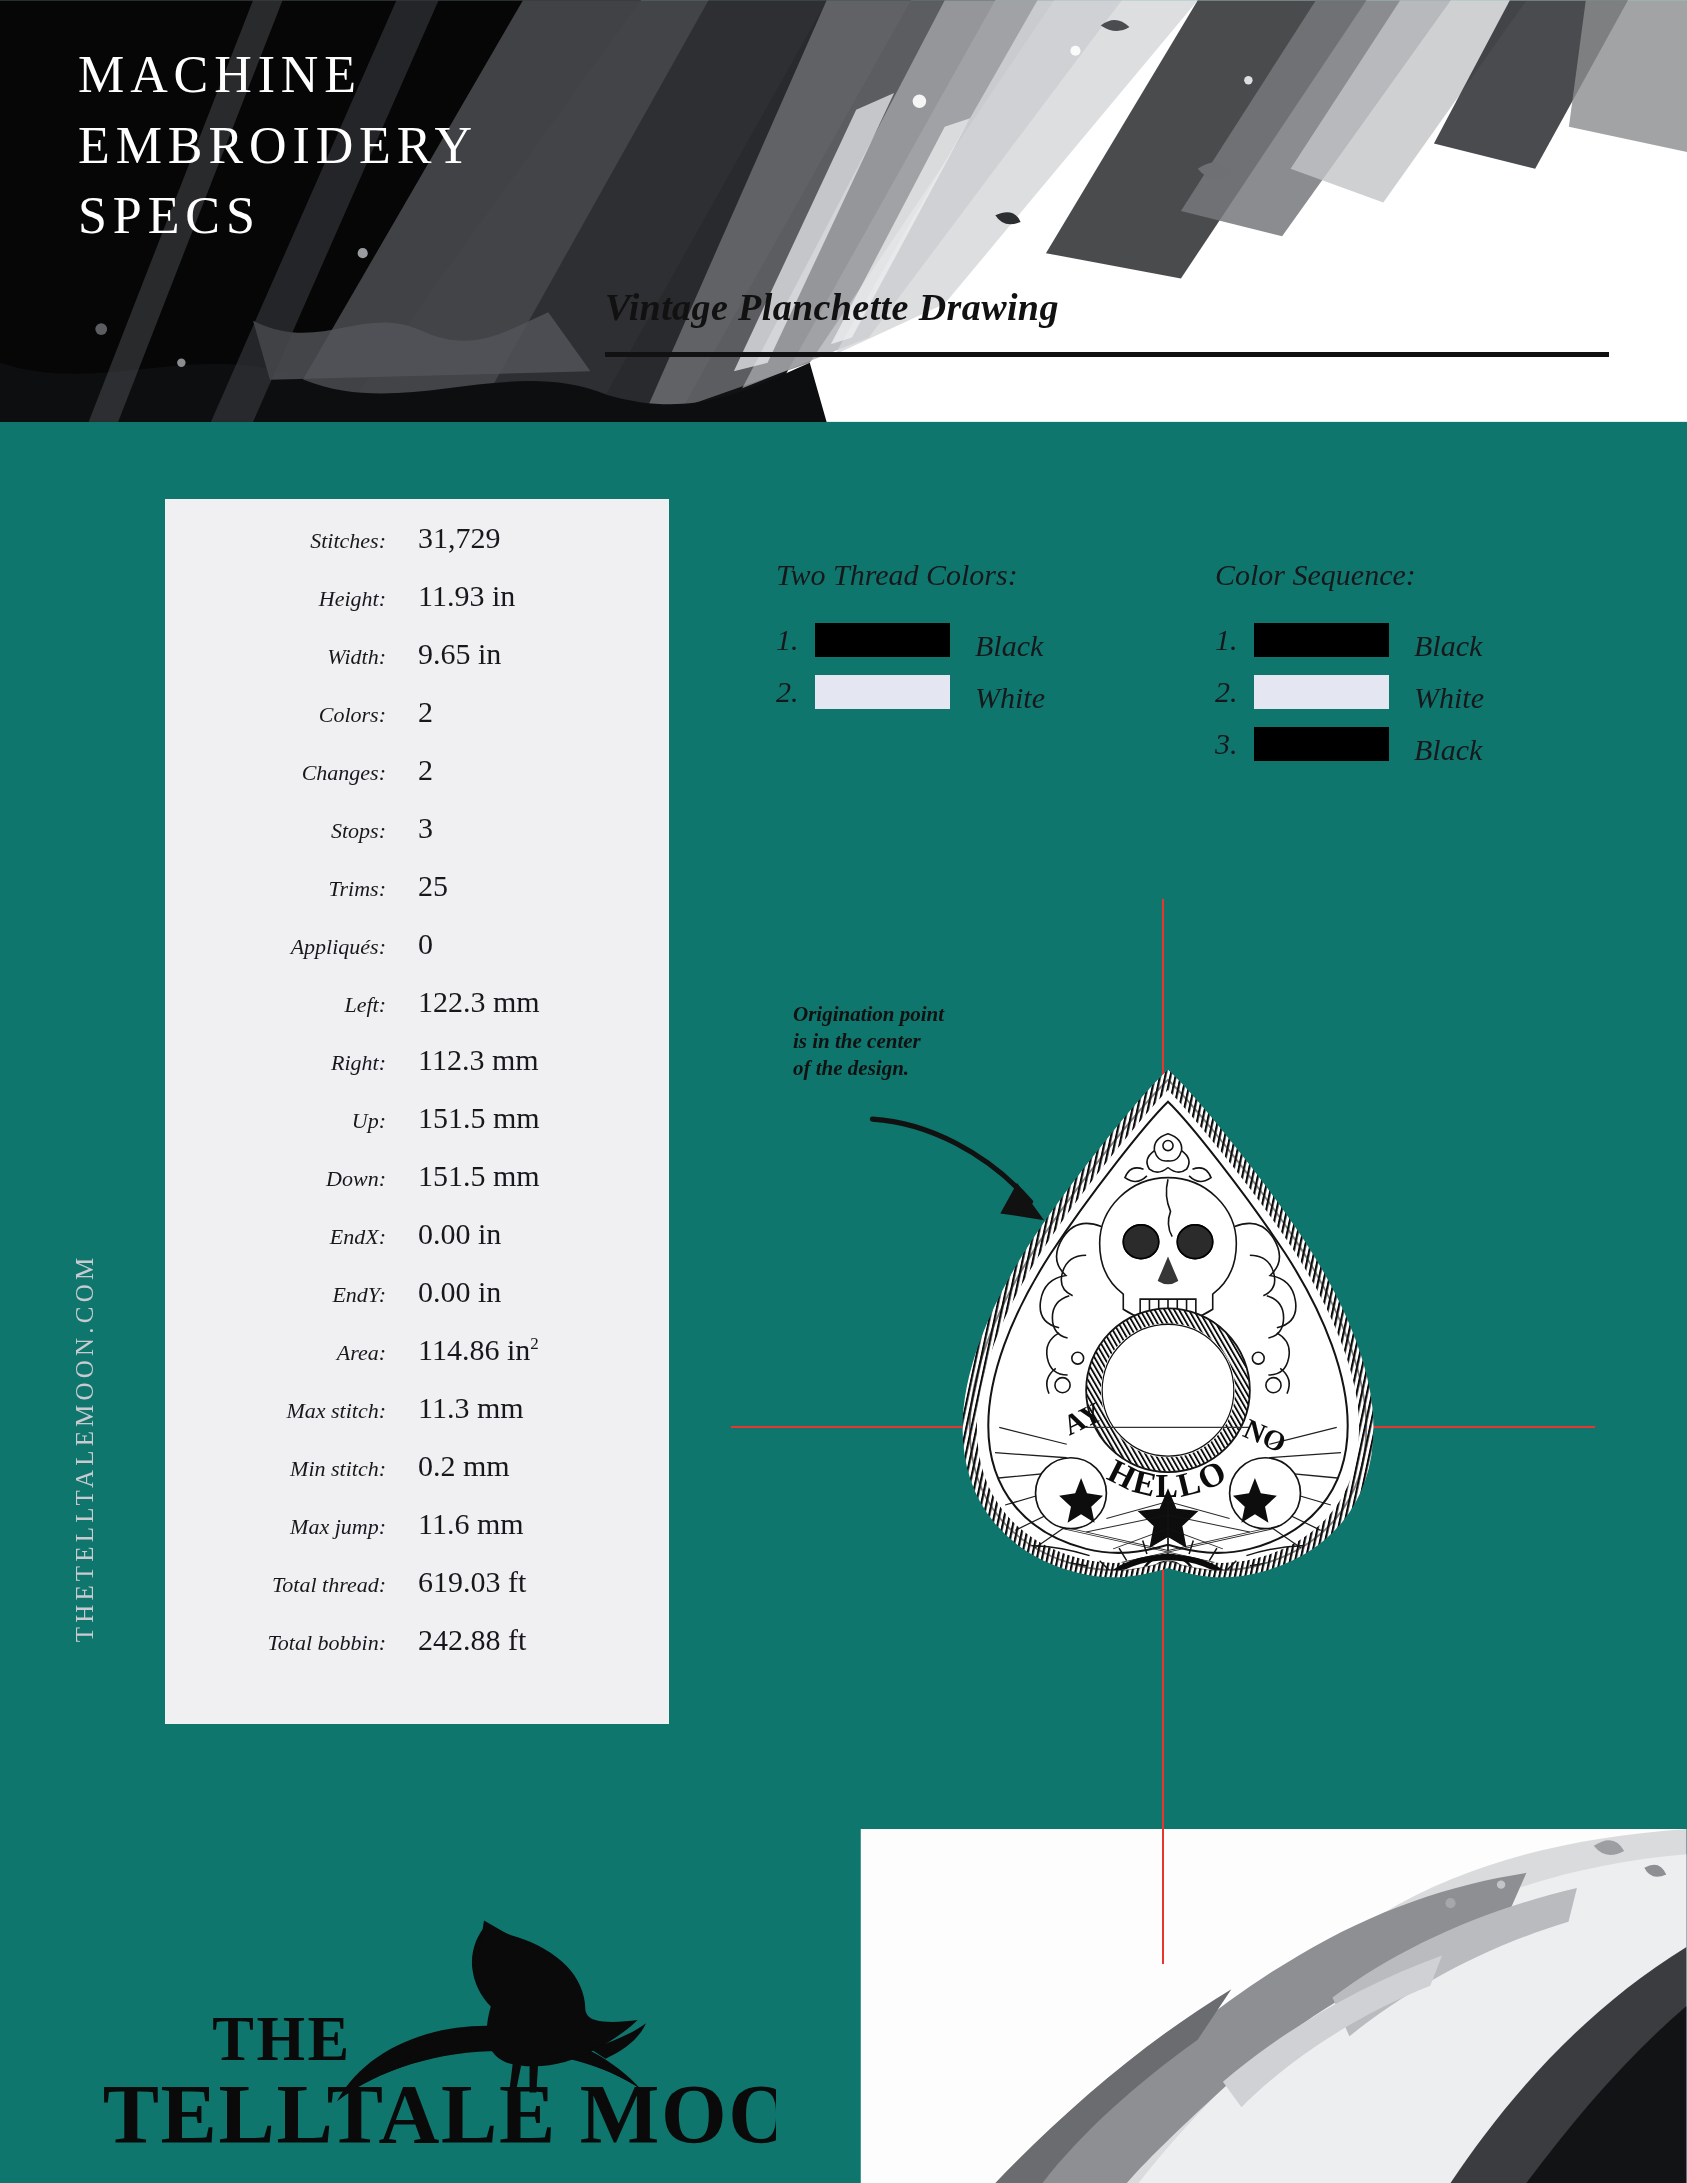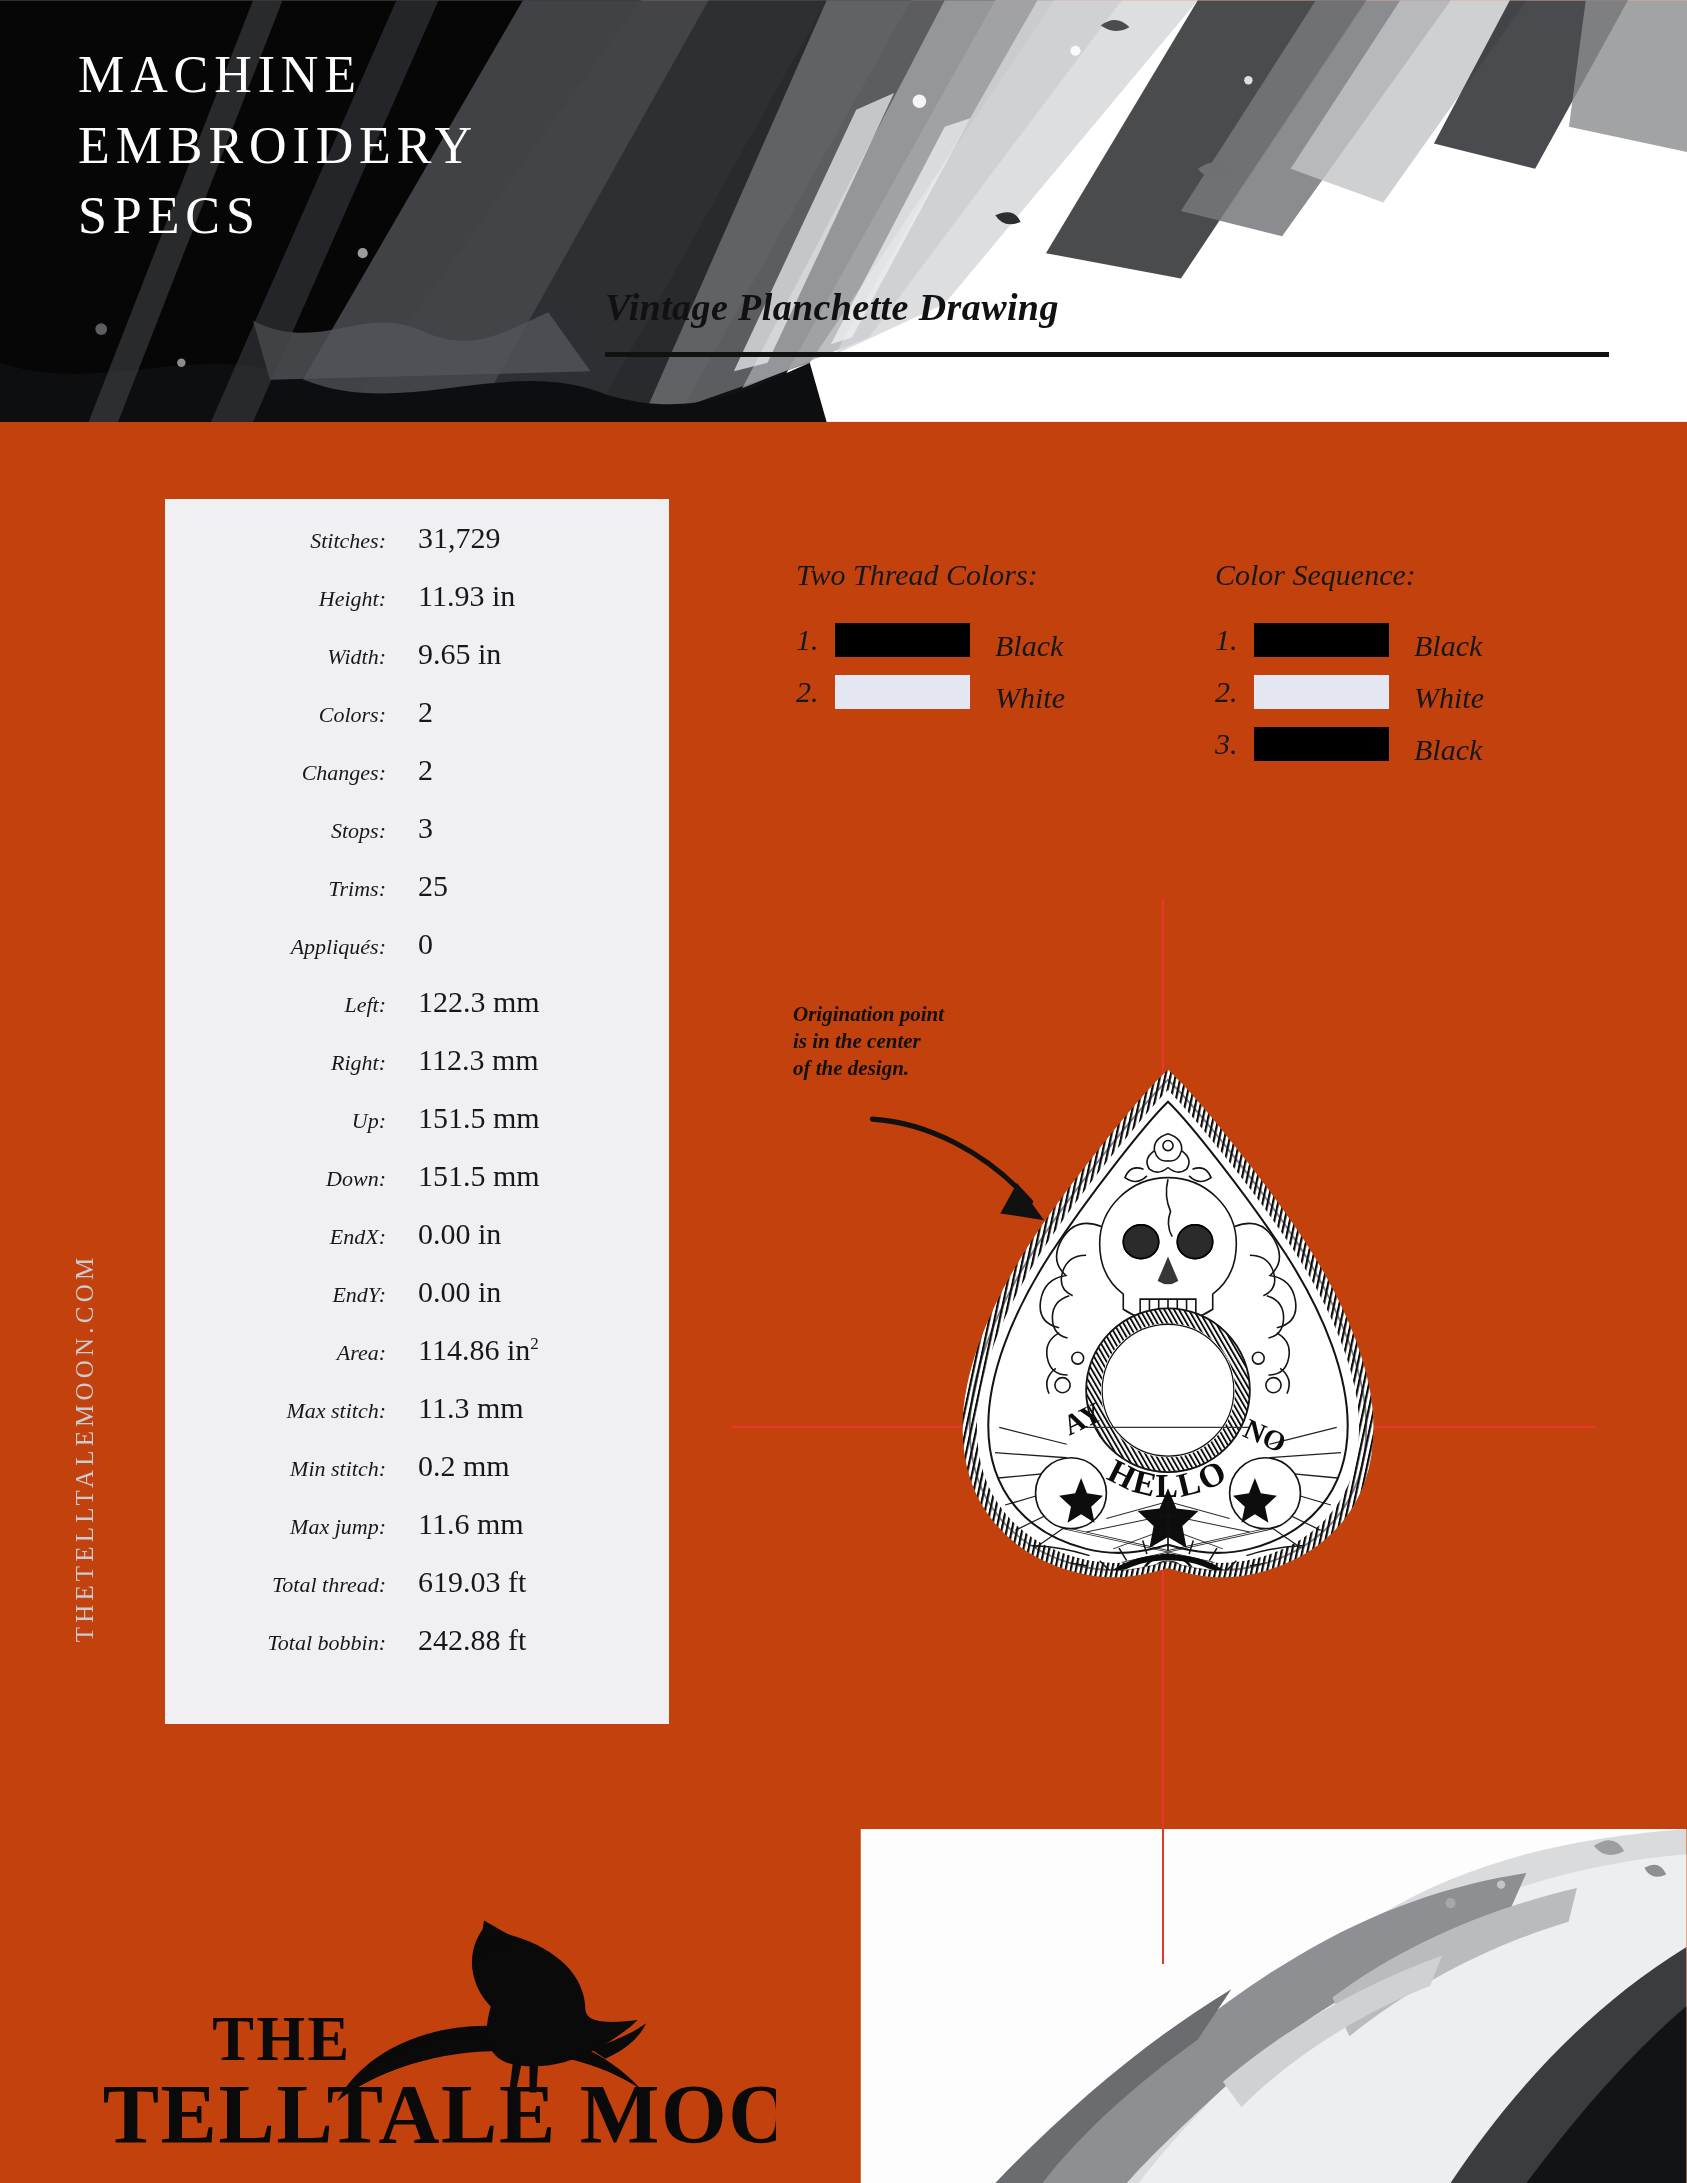--- a/index.html
+++ b/index.html
@@ -3,21 +3,21 @@
 <meta charset="utf-8">
 <title>Machine Embroidery Specs</title>
 <style>
   html,body{margin:0;padding:0;}
   body{
     width:1687px;height:2183px;
     background:#ffffff;
     font-family:"Liberation Serif", serif;
     overflow:hidden;position:relative;
   }
-  .page{position:relative;width:1687px;height:2183px;overflow:hidden;background:#c2410c;}
+  .page{position:relative;width:1687px;height:2183px;overflow:hidden;background:#0f766e;}
 
   
   .topbrush{position:absolute;left:0;top:0;width:1687px;height:422px;overflow:hidden;}
   .topbrush svg{display:block;}
 
   
   .masthead{position:absolute;left:78px;top:49px;z-index:6;}
   .masthead .ml{
     color:#ffffff;font-family:"Liberation Serif", serif;
     font-size:52px;line-height:52px;letter-spacing:5.9px;
@@ -49,21 +49,21 @@
     width:253px;text-align:right;padding-right:32px;box-sizing:border-box;
     font-size:22px;font-style:italic;color:#16181c;white-space:nowrap;
   }
   .specvalue{
     flex:1;text-align:left;font-size:30px;color:#16181c;white-space:nowrap;
   }
   .specvalue sup{font-size:17px;vertical-align:super;}
 
   
   .legend{position:absolute;z-index:5;}
-  .legend.two{left:796px;top:558px;}
+  .legend.two{left:776px;top:558px;}
   .legend.seq{left:1215px;top:558px;}
   .legend h3{
     margin:0 0 22px 0;font-size:30px;font-style:italic;font-weight:normal;
     color:#16181c;white-space:nowrap;
   }
   .legrow{display:flex;align-items:center;height:52px;}
   .legnum{width:39px;font-size:30px;font-style:italic;color:#16181c;}
   .legswatch{width:135px;height:34px;margin-right:25px;display:block;}
   .legname{font-size:30px;font-style:italic;color:#16181c;white-space:nowrap;margin-top:12px;}
 

